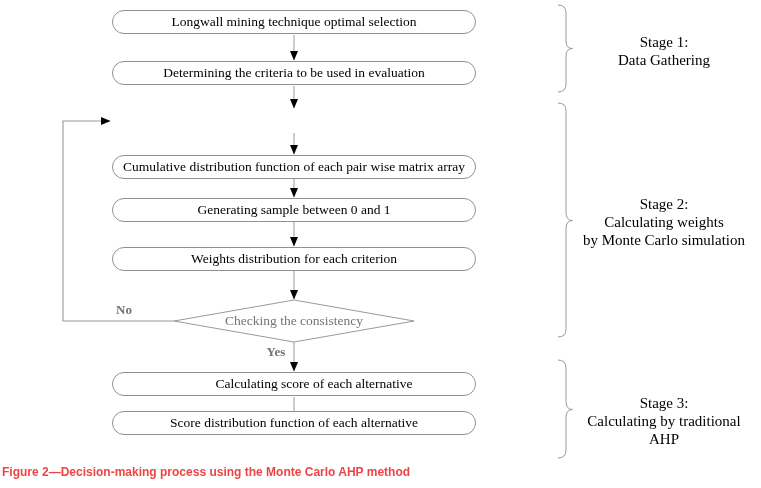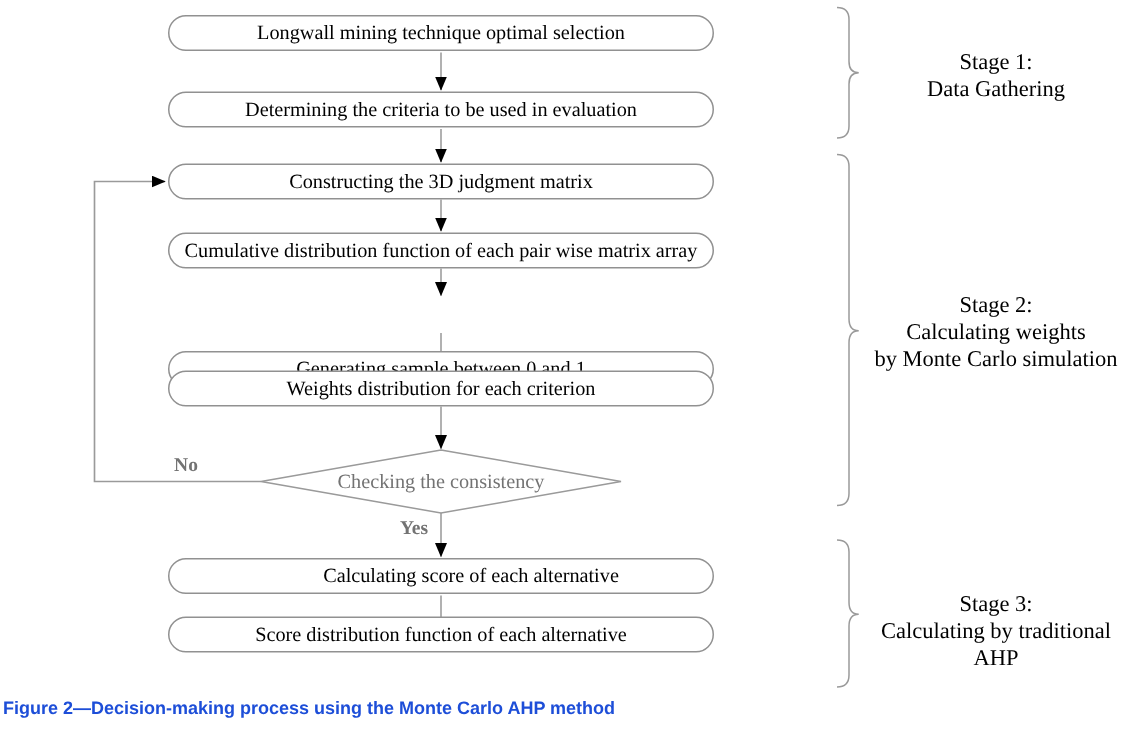--- a/index.html
+++ b/index.html
@@ -29,21 +29,21 @@
     justify-content: center;
     font-size: 13.5px;
     color: #000000;
     box-sizing: border-box;
     white-space: nowrap;
   }
   #n1 { top: 10px; }
   #n2 { top: 61px; }
   #n3 { top: 109px; }
   #n4 { top: 155px; }
-  #n5 { top: 198px; margin-top: 36px; }
+  #n5 { top: 198px; }
   #n6 { top: 247px; }
   #n8 { top: 372px; padding-left: 40px; }
   #n9 { top: 411px; }
   .diamond-label {
     position: absolute;
     left: 174px;
     top: 300px;
     width: 240px;
     height: 42px;
     display: flex;
@@ -75,21 +75,21 @@
   #stage-1 { top: 33px; }
   #stage-2 { top: 195px; }
   #stage-3 { top: 394px; }
   .caption {
     position: absolute;
     left: 2px;
     top: 465px;
     font-family: "Liberation Sans", "DejaVu Sans", sans-serif;
     font-size: 12px;
     font-weight: bold;
-    color: #1d4ed8;
+    color: #ef4444;
     white-space: nowrap;
   }
 </style>
 </head>
 <body>
 
 <div class="canvas">
 
   <svg class="layer" viewBox="0 0 761 488" xmlns="http://www.w3.org/2000/svg">
     <defs>
@@ -111,21 +111,20 @@
 
     <polygon points="294,300 414,321 294,342 174,321" fill="#ffffff" stroke="#9a9a9a" stroke-width="1"></polygon>
 
     <path d="M 558,5 Q 566,5 566,13 L 566,41 Q 566,48.5 572.5,48.5 Q 566,48.5 566,56 L 566,84 Q 566,92 558,92" fill="none" stroke="#9a9a9a" stroke-width="1"></path>
     <path d="M 558,103 Q 566,103 566,111 L 566,212.5 Q 566,220.5 572.5,220.5 Q 566,220.5 566,228.5 L 566,329 Q 566,337 558,337" fill="none" stroke="#9a9a9a" stroke-width="1"></path>
     <path d="M 558,360 Q 566,360 566,368 L 566,401.5 Q 566,409.5 572.5,409.5 Q 566,409.5 566,417.5 L 566,450 Q 566,458 558,458" fill="none" stroke="#9a9a9a" stroke-width="1"></path>
   </svg>
 
   <div class="node" id="n2">Determining the criteria to be used in evaluation</div>
   <div class="node" id="n1">Longwall mining technique optimal selection</div>
-  <div class="node" id="n3">Constructing the 3D judgment matrix</div>
   <div class="node" id="n4">Cumulative distribution function of each pair wise matrix array</div>
   <div class="node" id="n5">Generating sample between 0 and 1</div>
   <div class="node" id="n6">Weights distribution for each criterion</div>
   <div class="diamond-label">Checking the consistency</div>
   <div class="node" id="n8">Calculating score of each alternative</div>
   <div class="node" id="n9">Score distribution function of each alternative</div>
 
   <div class="branch-label" id="no-label">No</div>
   <div class="branch-label" id="yes-label">Yes</div>
 

